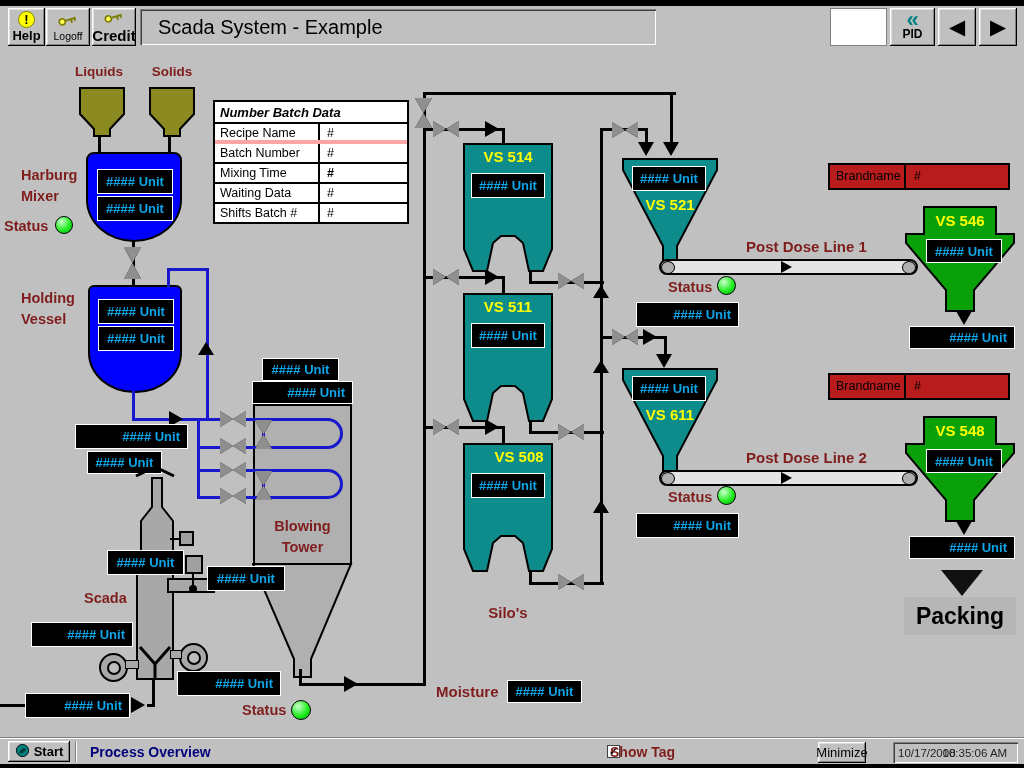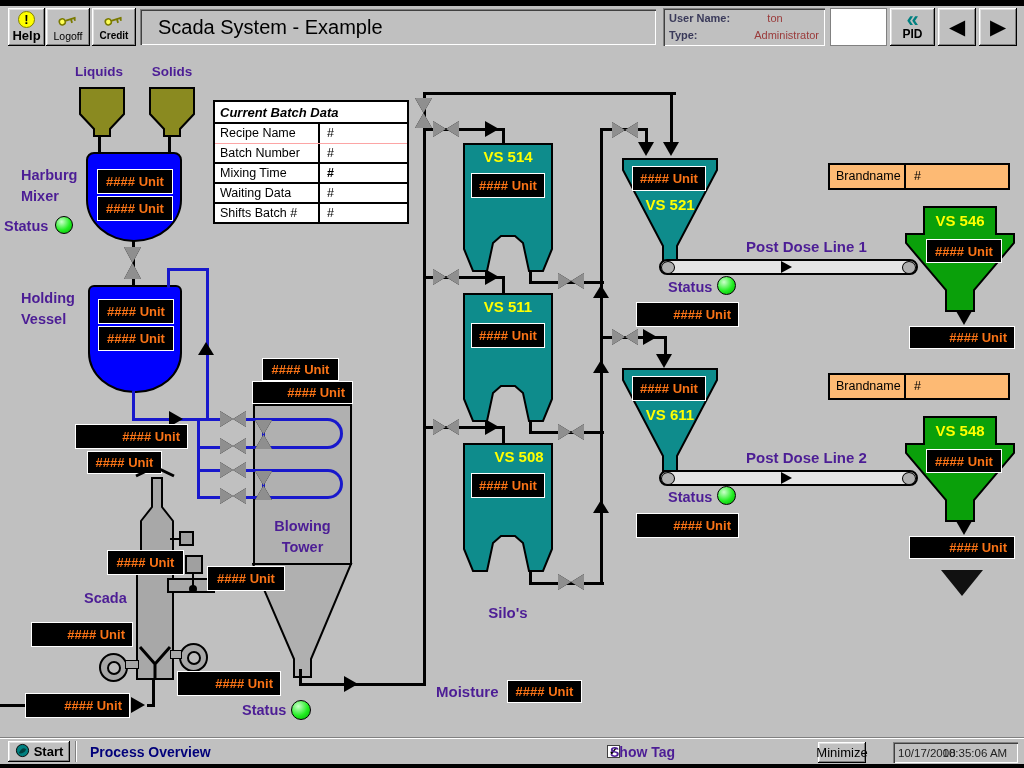--- a/index.html
+++ b/index.html
@@ -17,37 +17,37 @@
   .vh::after {content:"";position:absolute;right:0;top:0;width:50%;height:100%;background:#8f8f8f;clip-path:polygon(100% 0,0 50%,100% 100%);}
   .vv::before{content:"";position:absolute;left:0;top:0;width:100%;height:50%;background:#8f8f8f;clip-path:polygon(0 0,100% 0,50% 100%);}
   .vv::after {content:"";position:absolute;left:0;bottom:0;width:100%;height:50%;background:#8f8f8f;clip-path:polygon(50% 0,0 100%,100% 100%);}
   
   .ar{position:absolute;width:0;height:0;}
   .ar.r{border-top:8px solid transparent;border-bottom:8px solid transparent;border-left:14px solid #000;}
   .ar.u{border-left:8px solid transparent;border-right:8px solid transparent;border-bottom:13px solid #000;}
   .ar.d{border-left:8px solid transparent;border-right:8px solid transparent;border-top:14px solid #000;}
   .ar.sm{border-top-width:6px;border-bottom-width:6px;border-left-width:11px;}
   
-  .disp{position:absolute;background:#000;border:1px solid #fff;color:#f97316;font-weight:bold;
+  .disp{position:absolute;background:#000;border:1px solid #fff;color:#0ea5e9;font-weight:bold;
         font-size:13px;display:flex;align-items:center;justify-content:center;white-space:nowrap;}
   .disp.ra{justify-content:flex-end;padding-right:7px;}
-  .lbl{position:absolute;font-weight:bold;color:#4c1d95;}
+  .lbl{position:absolute;font-weight:bold;color:#7f1d1d;}
   .vlab{position:absolute;left:0;width:100%;text-align:center;color:#ffff00;font-weight:bold;font-size:15px;}
   .led{position:absolute;border-radius:50%;border:1px solid #000;
        background:radial-gradient(circle at 35% 30%,#ccffcc,#2e2 55%,#0a0);}
   .fan{position:absolute;border-radius:50%;background:#a8a8a8;border:2px solid #000;}
   .fan::after{content:"";position:absolute;left:50%;top:50%;width:10px;height:10px;margin:-7px 0 0 -7px;
        border:2px solid #000;border-radius:50%;background:#bdbdbd;}
   
   .btn3d{position:absolute;background:#c0c0c0;border:none;
      box-shadow:inset -1px -1px 0 #000,inset 1px 1px 0 #fff,inset -2px -2px 0 #808080,inset 2px 2px 0 #dfdfdf;
      display:flex;flex-direction:column;align-items:center;justify-content:center;font-family:"Liberation Sans",sans-serif;}
   .sunken{box-shadow:inset 1px 1px 0 #808080,inset 2px 2px 0 #404040,inset -1px -1px 0 #fff;}
   .panel{position:absolute;background:#c0c0c0;}
-  .wcell{background:#fdba74;border:2px solid #000;}
+  .wcell{background:#b91c1c;border:2px solid #000;}
 </style>
 </head>
 <body>
 
 <div id="scene">
 
   <div class="abs" style="left:0;top:0;width:1024px;height:6px;background:#000"></div>
   <div class="abs" style="left:0;top:763px;width:1024px;height:5px;background:#000"></div>
 
   <button class="btn3d" style="left:8px;top:8px;width:37px;height:38px">
@@ -63,29 +63,23 @@
         </svg></span>
     <span style="font-size:10.5px">Logoff</span>
   </button>
   <button class="btn3d" style="left:92px;top:8px;width:44px;height:38px">
     <span><svg width="22" height="14" viewBox="0 0 22 14">
           <g transform="rotate(-18 11 7)">
             <circle cx="5" cy="7" r="3" fill="#ffff55" stroke="#7a7a00" stroke-width="1.5"></circle>
             <path d="M8 7 H19 M14 7 V11 M17.5 7 V10" stroke="#7a7a00" stroke-width="1.8" fill="none"></path>
           </g>
         </svg></span>
-    <span style="font-size:10px;font-weight:bold">Credit</span>
+    <span style="font-size:15px;font-weight:bold">Credit</span>
   </button>
   <div class="panel sunken" style="left:140px;top:9px;width:516px;height:36px;display:flex;align-items:center;padding-left:18px;font-size:20px">Scada System - Example</div>
-  <div class="panel sunken" style="left:663px;top:8px;width:162px;height:38px;display:grid;grid-template-columns:62px 1fr;align-items:center;padding:2px 6px;font-size:11px;line-height:15px">
-    <span style="font-weight:bold;color:#3a3a5a">User Name:</span>
-    <span style="color:#9a3a3a;text-align:center">ton</span>
-    <span style="font-weight:bold;color:#3a3a5a">Type:</span>
-    <span style="color:#9a3a3a;text-align:right">Administrator</span>
-  </div>
   <div class="abs" style="left:830px;top:8px;width:57px;height:38px;background:#fff;border:1px solid #808080"></div>
   <button class="btn3d" style="left:890px;top:8px;width:45px;height:38px">
     <span style="color:#008080;font-weight:bold;font-size:22px;line-height:14px">«</span>
     <span style="font-weight:bold;font-size:12px">PID</span>
   </button>
   <button class="btn3d" style="left:938px;top:8px;width:38px;height:38px;font-size:21px">
       <span>◀</span>
     </button>
   <button class="btn3d" style="left:979px;top:8px;width:38px;height:38px;font-size:21px">
       <span>▶</span>
@@ -191,22 +185,22 @@
       </svg>
   </div>
   <div class="disp ra" style="left:177px;top:671px;width:104px;height:25px;z-index:3">#### Unit</div>
   <i class="pk" style="left:152px;top:680px;width:3px;height:27px"></i>
   <i class="pk" style="left:147px;top:704px;width:8px;height:3px"></i>
   <i class="pk" style="left:0;top:704px;width:26px;height:3px"></i>
   <span class="ar r" style="left:131px;top:697px"></span>
   <div class="disp ra" style="left:25px;top:693px;width:105px;height:25px">#### Unit</div>
 
   <div class="abs" style="left:213px;top:100px;width:196px;height:124px;background:#fff;border:2px solid #000">
-    <div style="height:22px;border-bottom:2px solid #000;font-weight:bold;font-style:italic;font-size:13px;padding:3px 0 0 5px">Current Batch Data</div>
-    <div style="display:flex;height:20px;border-bottom:1px solid #fca5a5;font-size:12.5px">
+    <div style="height:22px;border-bottom:2px solid #000;font-weight:bold;font-style:italic;font-size:13px;padding:3px 0 0 5px">Number Batch Data</div>
+    <div style="display:flex;height:20px;border-bottom:4px solid #fca5a5;font-size:12.5px">
       <span style="width:105px;padding:2px 0 0 5px;border-right:2px solid #000">Recipe Name</span>
       <span style="padding:2px 0 0 7px">#</span>
     </div>
     <div style="display:flex;height:20px;border-bottom:2px solid #000;font-size:12.5px">
       <span style="width:105px;padding:2px 0 0 5px;border-right:2px solid #000">Batch Number</span>
       <span style="padding:2px 0 0 7px">#</span>
     </div>
     <div style="display:flex;height:20px;border-bottom:2px solid #000;font-size:12.5px">
       <span style="width:105px;padding:2px 0 5px 5px;border-right:2px solid #000">Mixing Time</span>
       <span style="padding:2px 0 0 7px;font-weight:bold">#</span>
@@ -348,20 +342,21 @@
     <svg width="112" height="106">
         <polygon points="20,1 92,1 92,28 110,28 110,37 70,84 70,105 42,105 42,84 2,37 2,28 20,28" fill="#0aa00a" stroke="#000" stroke-width="2"></polygon>
       </svg>
     <div class="vlab" style="top:6px">VS 548</div>
     <div class="disp" style="left:22px;top:33px;width:76px;height:24px">#### Unit</div>
   </div>
   <span class="ar d" style="left:956px;top:521px"></span>
   <div class="disp ra" style="left:909px;top:536px;width:106px;height:23px">#### Unit</div>
 
   <div class="abs" style="left:941px;top:570px;width:42px;height:26px;background:#111;clip-path:polygon(0 0,100% 0,50% 100%)"></div>
+  <div class="abs" style="left:904px;top:597px;width:112px;height:38px;background:#b6b6b6;display:flex;align-items:center;justify-content:center;font-weight:bold;font-size:23px">Packing</div>
 
   <div class="lbl" style="left:436px;top:683px;font-size:15px">Moisture</div>
   <div class="disp" style="left:507px;top:680px;width:75px;height:23px">#### Unit</div>
 
   <div class="abs" style="left:0;top:737px;width:1024px;height:1px;background:#808080"></div>
   <div class="abs" style="left:0;top:738px;width:1024px;height:26px;background:#c0c0c0;border-top:1px solid #fff"></div>
   <button class="btn3d" style="left:8px;top:741px;width:62px;height:21px;flex-direction:row;gap:4px">
     <span><svg width="15" height="15" viewBox="0 0 16 16">
           <circle cx="8" cy="8" r="6.5" fill="#008080" stroke="#000"></circle>
           <path d="M4 11 Q8 3 12 7 Q9 12 4 11Z" fill="#003f3f"></path>

